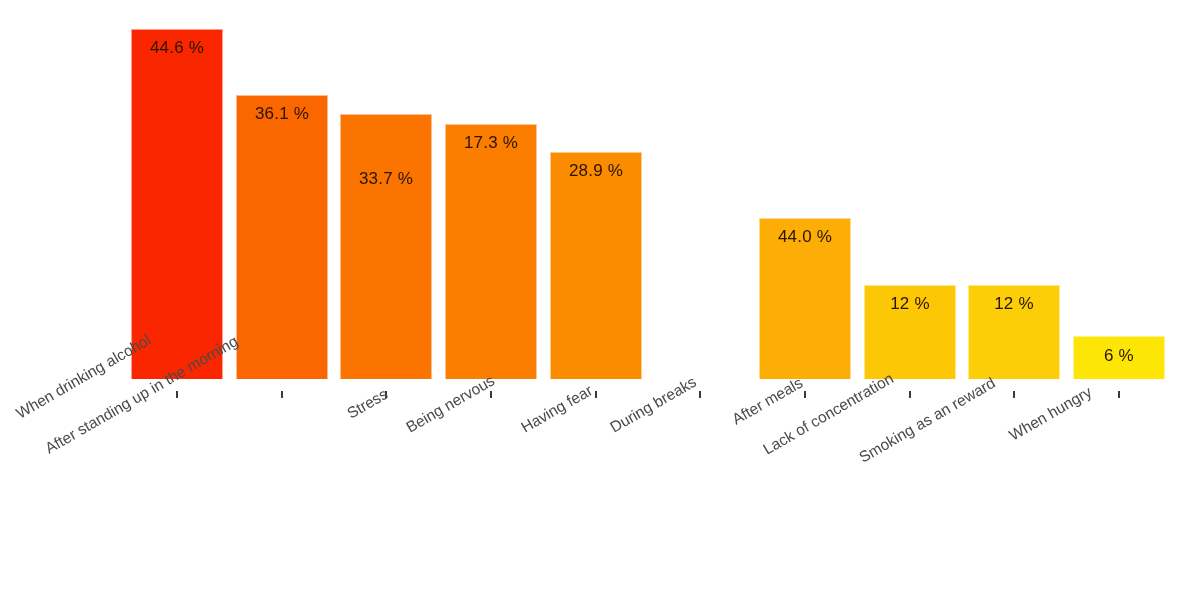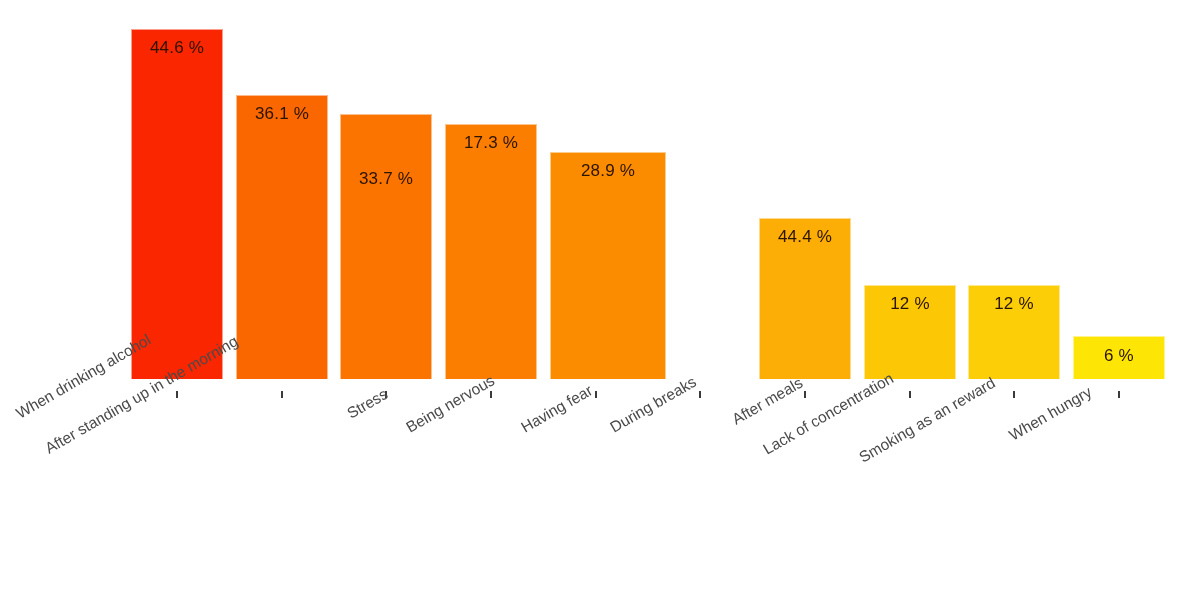--- a/index.html
+++ b/index.html
@@ -119,29 +119,29 @@
     <div class="bar-group" style="left:340px; width:92px; height:265px;">
       <div class="bar" style="height:265px; background:#FB7400;"></div>
       <div class="bar-value" style="top:19px;margin-top:36px;">33.7 %</div>
     </div>
 
     <div class="bar-group" style="left:445px; width:92px; height:255px;">
       <div class="bar" style="height:255px; background:#FB7E00;"></div>
       <div class="bar-value" style="top:9px;">17.3 %</div>
     </div>
 
-    <div class="bar-group" style="left:550px; width:92px; height:227px;padding-left:24px;">
+    <div class="bar-group" style="left:550px; width:92px; height:227px;">
       <div class="bar" style="height:227px; background:#FB8C00;"></div>
       <div class="bar-value" style="top:9px;">28.9 %</div>
     </div>
 
 
     <div class="bar-group" style="left:759px; width:92px; height:161px;">
       <div class="bar" style="height:161px; background:#FCAE06;"></div>
-      <div class="bar-value" style="top:9px;">44.4 %</div>
+      <div class="bar-value" style="top:9px;">44.0 %</div>
     </div>
 
     <div class="bar-group" style="left:864px; width:92px; height:94px;">
       <div class="bar" style="height:94px; background:#FCC806;"></div>
       <div class="bar-value" style="top:9px;">12 %</div>
     </div>
 
     <div class="bar-group" style="left:968px; width:92px; height:94px;">
       <div class="bar" style="height:94px; background:#FCCE08;"></div>
       <div class="bar-value" style="top:9px;">12 %</div>

